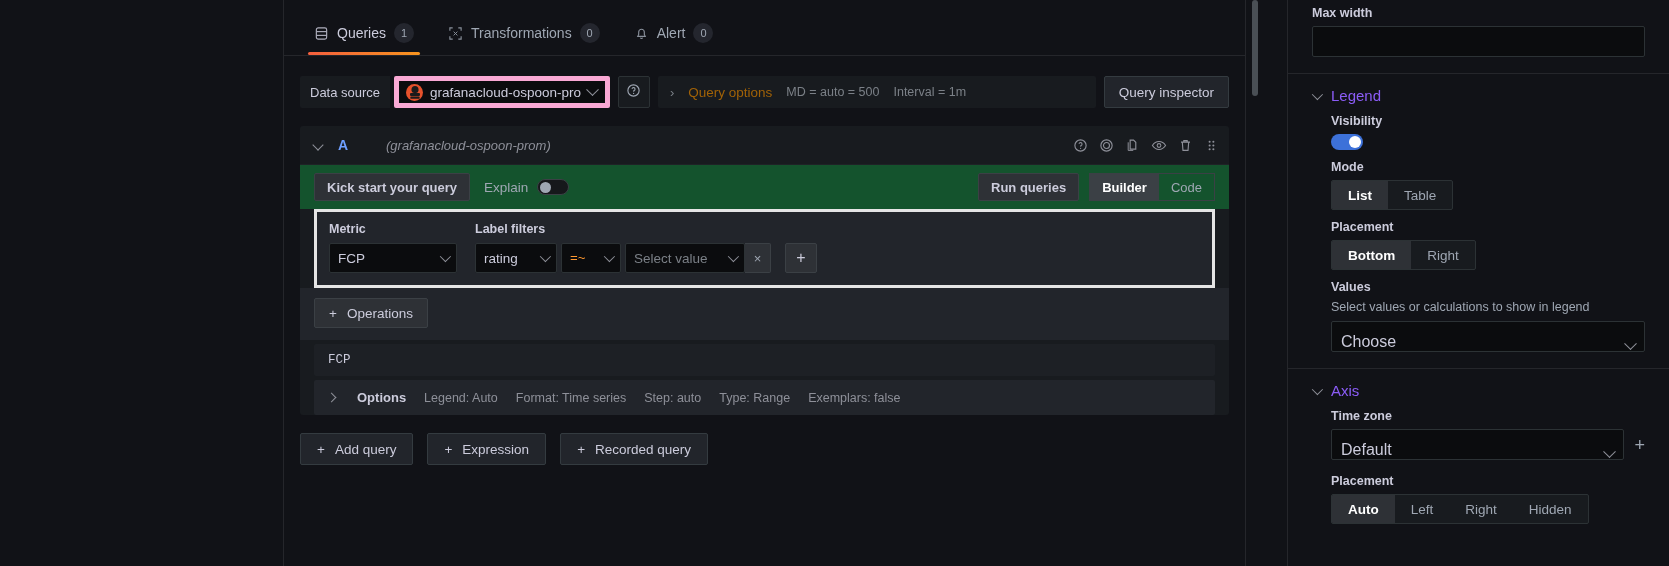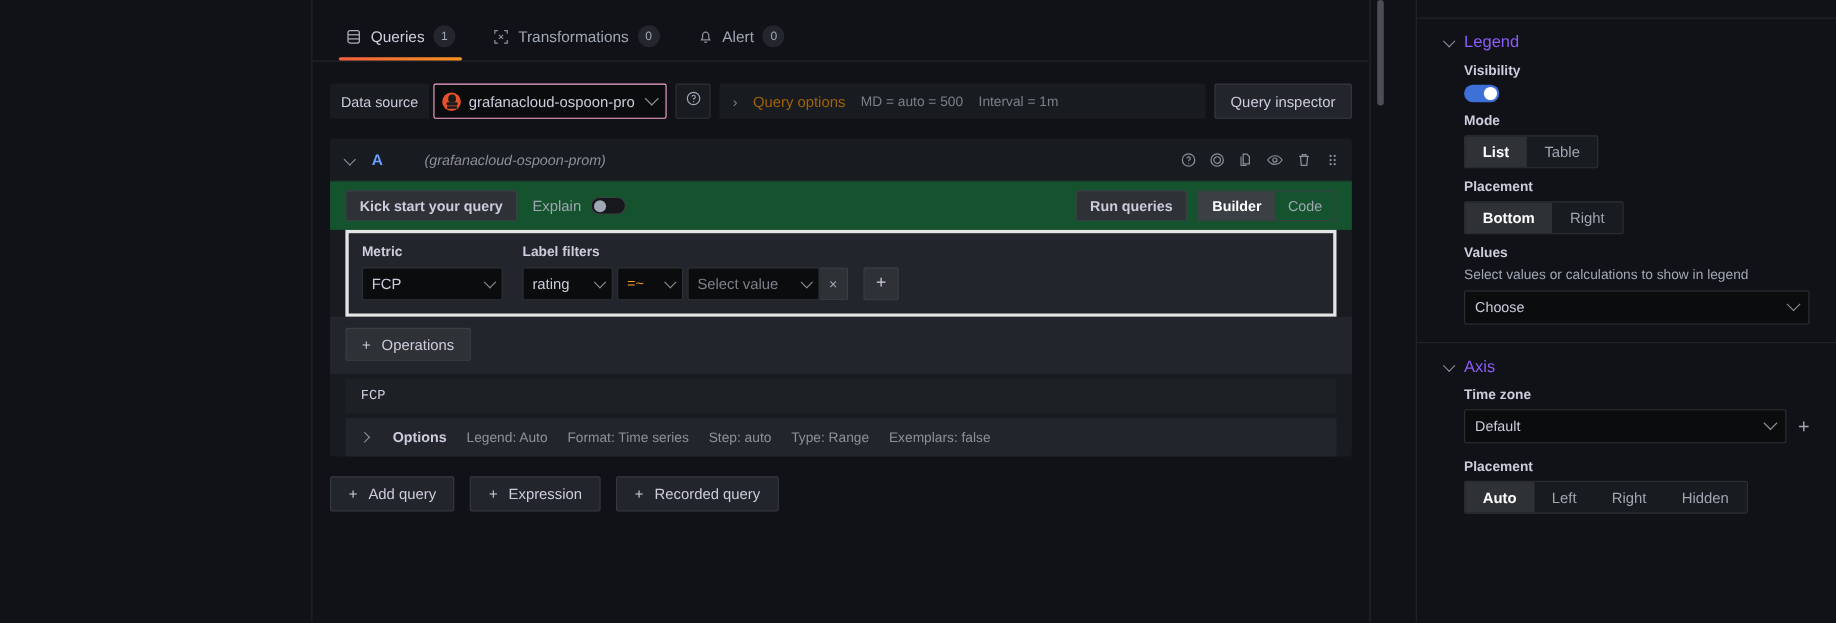--- a/index.html
+++ b/index.html
@@ -52,21 +52,21 @@
     margin: 14px 16px 0 16px; height: 44px;
     display: flex; align-items: center; gap: 0;
   }
   .ds-label {
     background: #181b1f; color: #ccccdc; font-size: 13px;
     height: 32px; display: flex; align-items: center; padding: 0 10px;
     border-radius: 2px 0 0 2px;
   }
   .ds-picker {
     height: 32px; min-width: 212px; background: #0b0c0e;
-    border: 1px solid #f9a8d4; border-radius: 2px;
+    border: 5px solid #f9a8d4; border-radius: 2px;
     display: flex; align-items: center; gap: 7px; padding: 0 8px 0 7px;
     margin-left: 4px; cursor: pointer; overflow: hidden;
   }
   .prom-logo {
     width: 17px; height: 17px; border-radius: 50%;
     background: #e6522c; position: relative; flex: 0 0 17px;
   }
   .prom-logo::before {
     content: ""; position: absolute; left: 50%; top: 2.5px; transform: translateX(-50%);
     width: 7px; height: 7px; border-radius: 50% 50% 35% 35%;
@@ -225,21 +225,21 @@
   .fld-label { color: #ccccdc; font-size: 12.5px; font-weight: 600; margin-bottom: 6px; }
   .fld-desc { color: #9fa7b3; font-size: 12.5px; margin-bottom: 7px; }
   .inp {
     height: 31px; background: #0b0c0e; border: 1px solid #2c3235; border-radius: 2px;
     display: flex; align-items: center; padding: 0 9px; font-size: 13.5px; color: #ccccdc;
     cursor: text;
   }
   .inp .ph2 { color: #7b8087; }
   .sel-full {
     height: 31px; background: #0b0c0e; border: 1px solid #2c3235; border-radius: 2px;
-    display: flex; align-items: center; padding: 0 9px; font-size: 13px; color: #ccccdc;
+    display: flex; align-items: flex-end; padding: 0 9px; font-size: 16px; color: #ccccdc;
     cursor: pointer;
   }
   .sec-divider { border-top: 1px solid #25262b; margin: 16px -24px 0 -24px; }
   .sec-head {
     display: flex; align-items: center; gap: 11px; padding: 13px 0 10px 0; cursor: pointer;
   }
   .sec-chev { width: 8px; height: 8px; border-right: 1.5px solid #8e9099; border-bottom: 1.5px solid #8e9099;
               transform: rotate(45deg) translateY(-2px); }
   .sec-title { color: #8b5cf6; font-size: 15px; font-weight: 500; }
   .sec-body { padding-left: 19px; }
@@ -460,20 +460,26 @@
       </div>
     </div>
   </div>
 
   <div class="right-gap">
     <div class="scrollbar"></div>
   </div>
 
   <div class="rightpane">
 
+    <div style="padding-top:6px">
+      <div class="fld-label">Max width</div>
+      <div class="inp">
+        <span class="ph2"></span>
+      </div>
+    </div>
 
     <div class="sec-divider"></div>
 
     <div class="sec-head">
       <span class="sec-chev"></span>
       <span class="sec-title">Legend</span>
     </div>
     <div class="sec-body">
       <div class="mb10">
         <div class="fld-label">Visibility</div>

